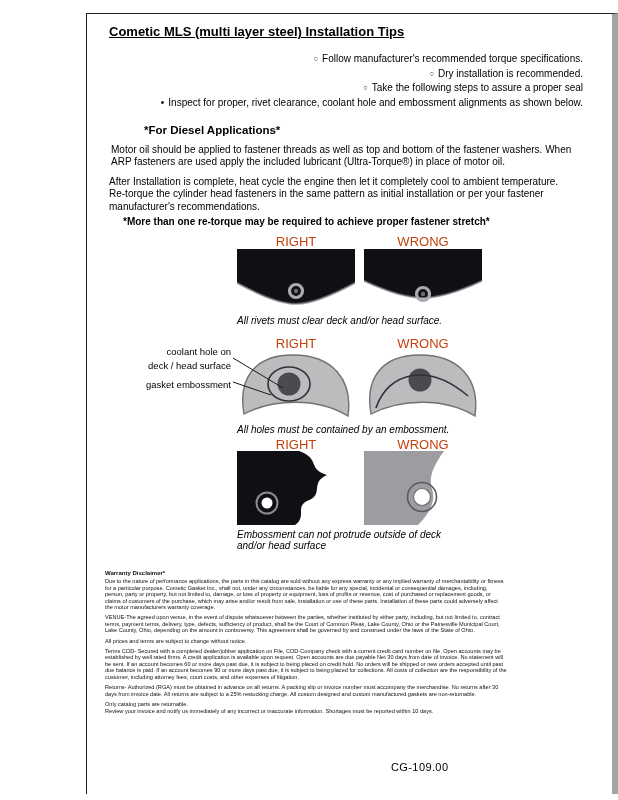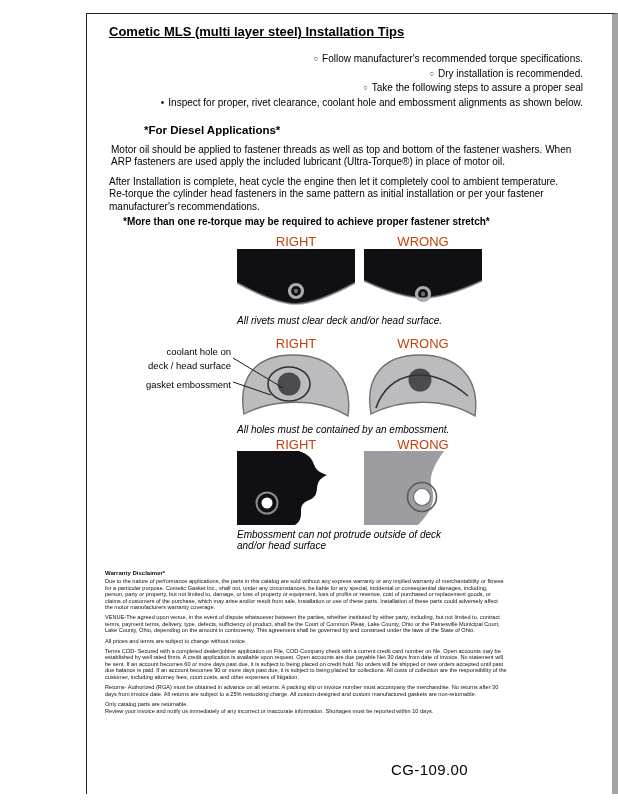--- a/index.html
+++ b/index.html
@@ -21,21 +21,21 @@
   .p3{left:36px;top:202px;white-space:nowrap;width:auto;font-weight:bold;}
   .hdr{width:118px;text-align:center;font-size:13px;color:#c2410c;}
   .cap{font-size:10px;font-style:italic;}
   .lbl{font-size:9.5px;line-height:14px;text-align:right;white-space:pre-line;}
   .panel{width:118px;}
   .panel svg{display:block;width:100%;height:100%;}
   .legal{left:18px;top:556px;width:402px;font-size:5.6px;line-height:6.4px;color:#111;}
   .legal .lh{font-weight:bold;margin-bottom:2px;font-size:6px;}
   .legal p{margin:0 0 4px 0;}
   .legal p.tight{margin-bottom:1px;}
-  .pagenum{left:304px;top:747px;font-size:15px;letter-spacing:0.4px;}
+  .pagenum{left:304px;top:747px;font-size:11px;letter-spacing:0.4px;}
 </style>
 </head>
 <body>
 
 <div class="frame">
 
   <div class="abs title">Cometic MLS (multi layer steel) Installation Tips</div>
 
   <div class="abs bullets">
     <div class="b">Follow manufacturer's recommended torque specifications.</div>

